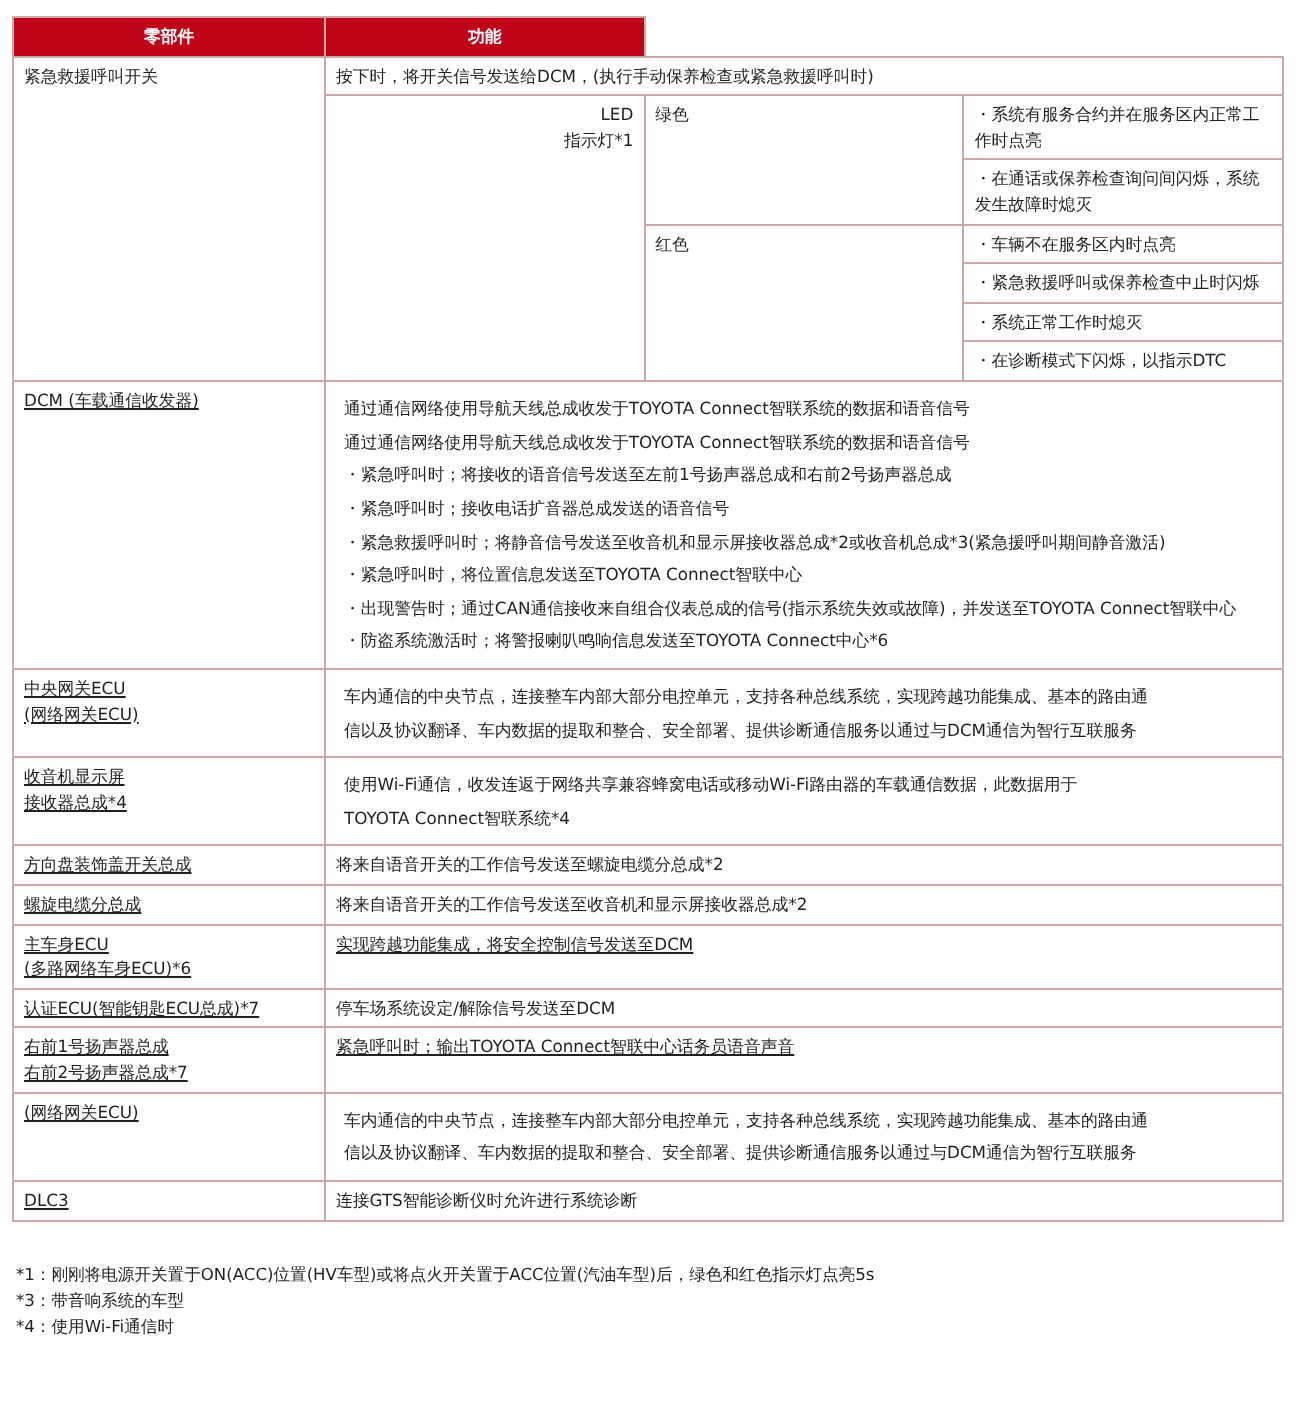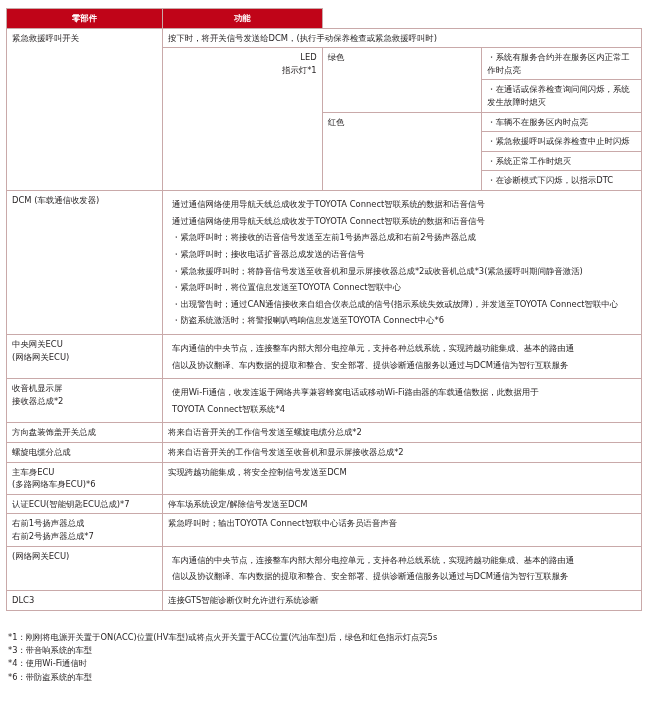--- a/index.html
+++ b/index.html
@@ -37,20 +37,21 @@
     font-size: 9.5px;
     padding: 5px 4px;
     border: 1px solid #c00418;
   }
   td.part {
     width: 145px;
     vertical-align: middle;
   }
   td.mid-v {
     vertical-align: middle;
+    text-decoration: underline;
   }
   .cell-lines p {
     margin: 4px;
     padding: 0;
   }
   .cell-lines p.ind {
     padding-left: 7px;
     text-indent: -7px;
   }
   .led-label {
@@ -137,21 +138,21 @@
         </td>
         <td colspan="3" class="cell-lines">
           <p>车内通信的中央节点，连接整车内部大部分电控单元，支持各种总线系统，实现跨越功能集成、基本的路由通</p>
           <p>信以及协议翻译、车内数据的提取和整合、安全部署、提供诊断通信服务以通过与DCM通信为智行互联服务</p>
         </td>
       </tr>
 
       <tr>
         <td class="part mid-v">
           <div>收音机显示屏</div>
-          <div>接收器总成*2</div>
+          <div>接收器总成*4</div>
         </td>
         <td colspan="3" class="cell-lines">
           <p>使用Wi-Fi通信，收发连返于网络共享兼容蜂窝电话或移动Wi-Fi路由器的车载通信数据，此数据用于</p>
           <p>TOYOTA Connect智联系统*4</p>
         </td>
       </tr>
 
       <tr>
         <td class="part mid-v">方向盘装饰盖开关总成</td>
         <td colspan="3">将来自语音开关的工作信号发送至螺旋电缆分总成*2</td>
@@ -196,16 +197,15 @@
         <td colspan="3">连接GTS智能诊断仪时允许进行系统诊断</td>
       </tr>
 
     </tbody>
   </table>
 
   <div class="notes">
     <p>*1：刚刚将电源开关置于ON(ACC)位置(HV车型)或将点火开关置于ACC位置(汽油车型)后，绿色和红色指示灯点亮5s</p>
     <p>*3：带音响系统的车型</p>
     <p>*4：使用Wi-Fi通信时</p>
-    <p>*6：带防盗系统的车型</p>
   </div>
 
 </div>
 
 </body></html>

